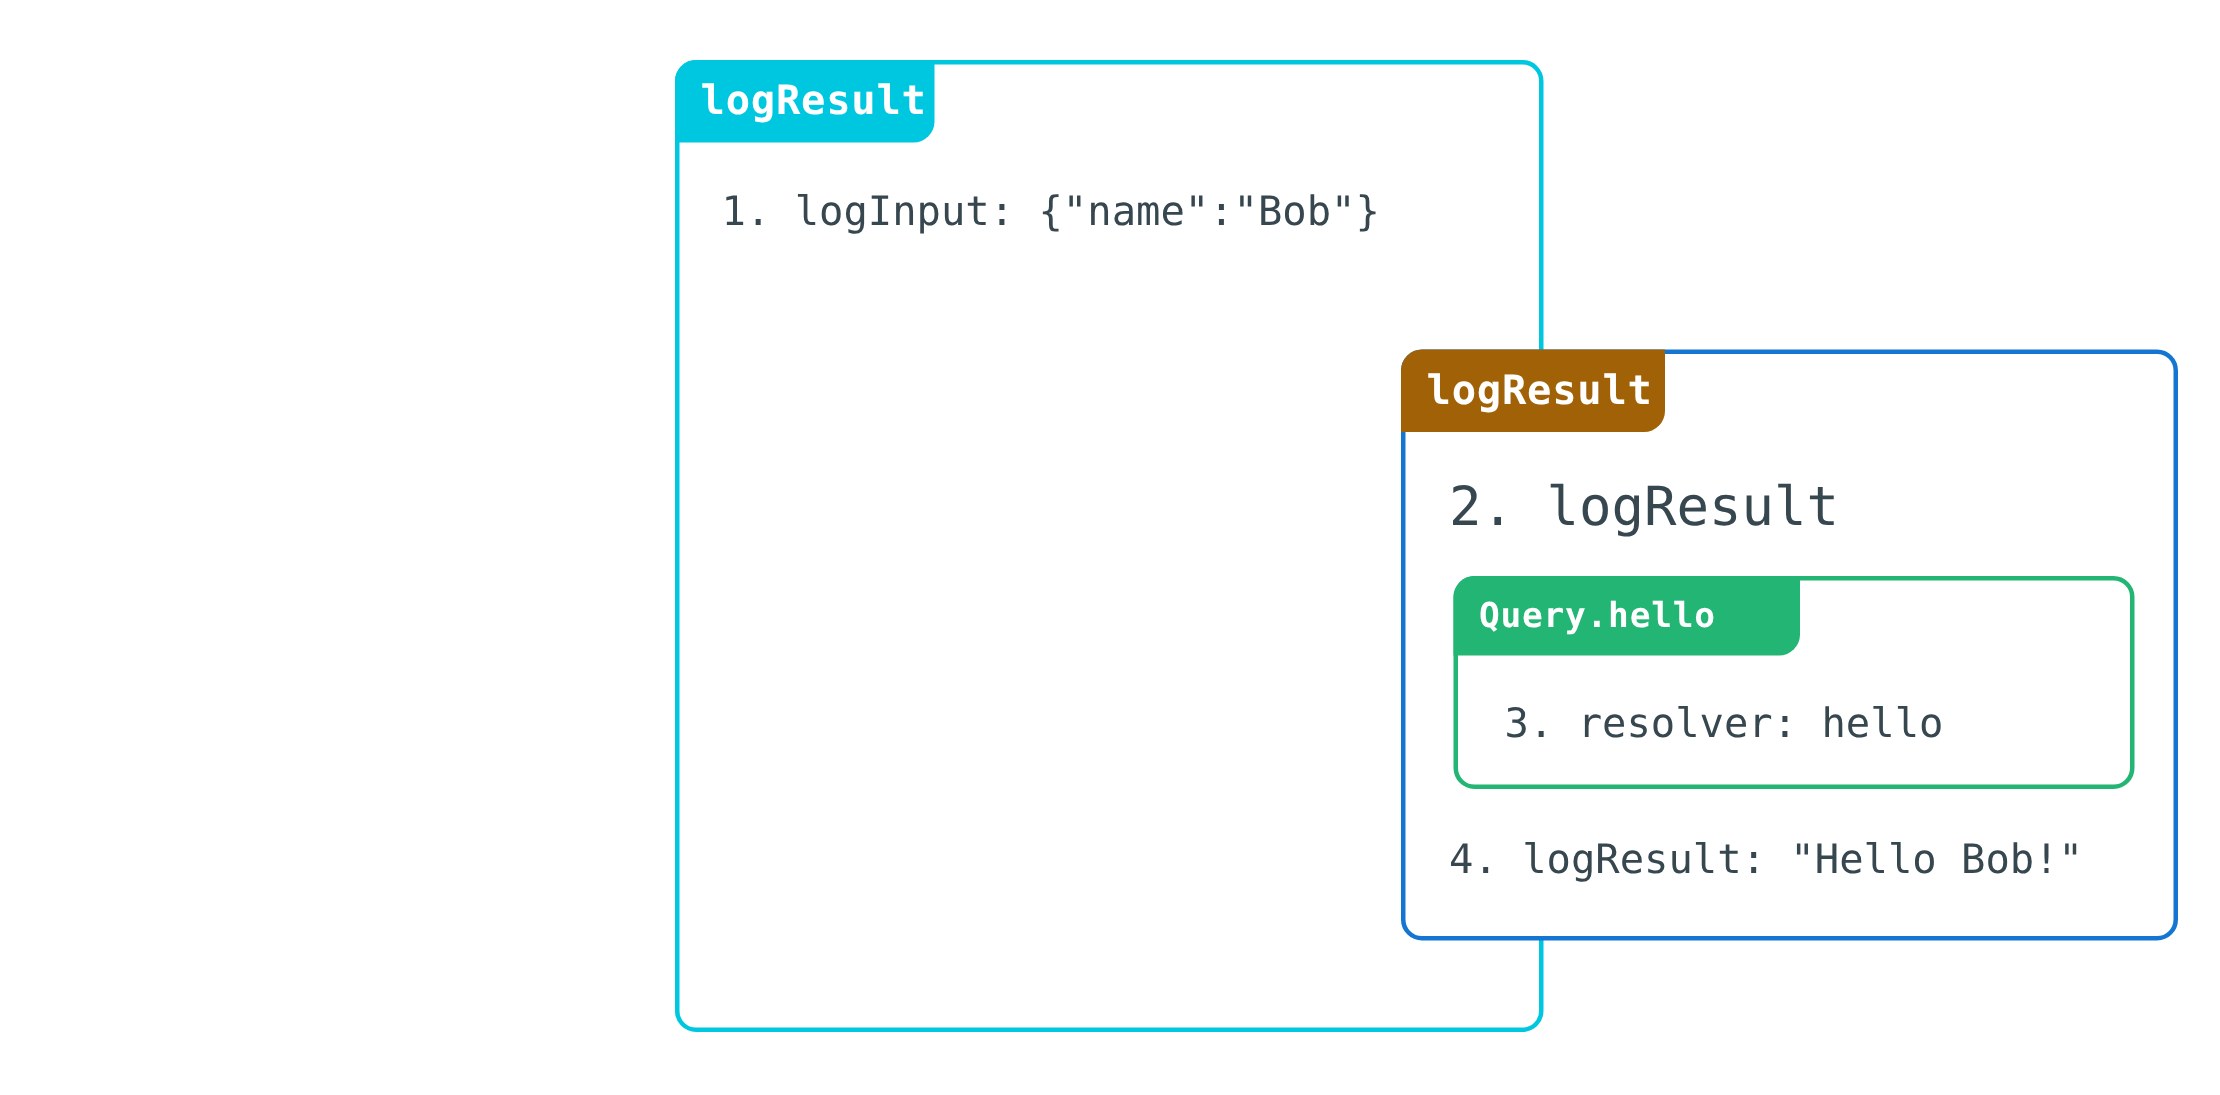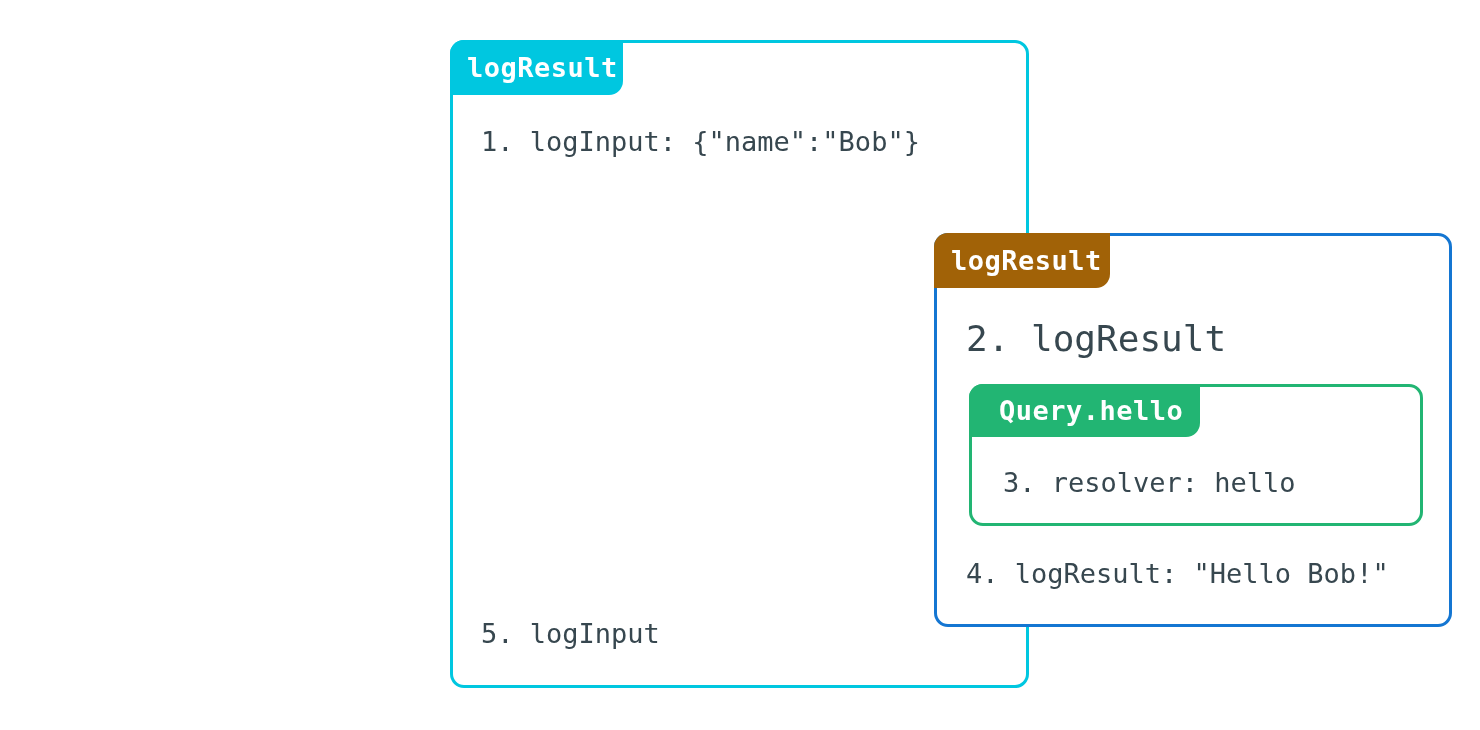--- a/index.html
+++ b/index.html
@@ -112,22 +112,22 @@
     left: 32px;
     top: 148px;
     width: 454px;
     height: 142px;
     border-width: 3px;
     border-color: #22b573;
   }
   #label-query {
     width: 231px;
     height: 53px;
-    padding-left: 30px;
-    font-size: 27px;
+    padding-left: 17px;
+    font-size: 23px;
     background: #22b573;
   }
   #line-3 {
     left: 31px;
     top: 80px;
     font-size: 27px;
     text-align: right;
   }
 </style>
 </head>
@@ -150,16 +150,15 @@
       <div class="trace-box" id="box-query">
 
         <div class="trace-label" id="label-query">Query.hello</div>
 
         <div class="trace-line" id="line-3">3. resolver: hello</div>
       </div>
 
       <div class="trace-line" id="line-4">4. logResult: "Hello Bob!"</div>
     </div>
 
-    <div class="trace-line" id="line-5">5. logInput</div>
   </div>
 
 </div>
 
 </body></html>

